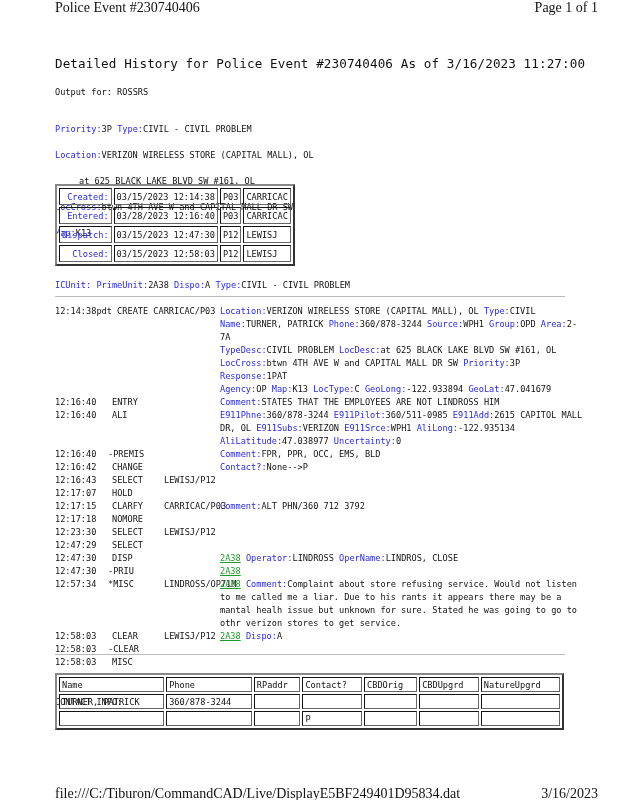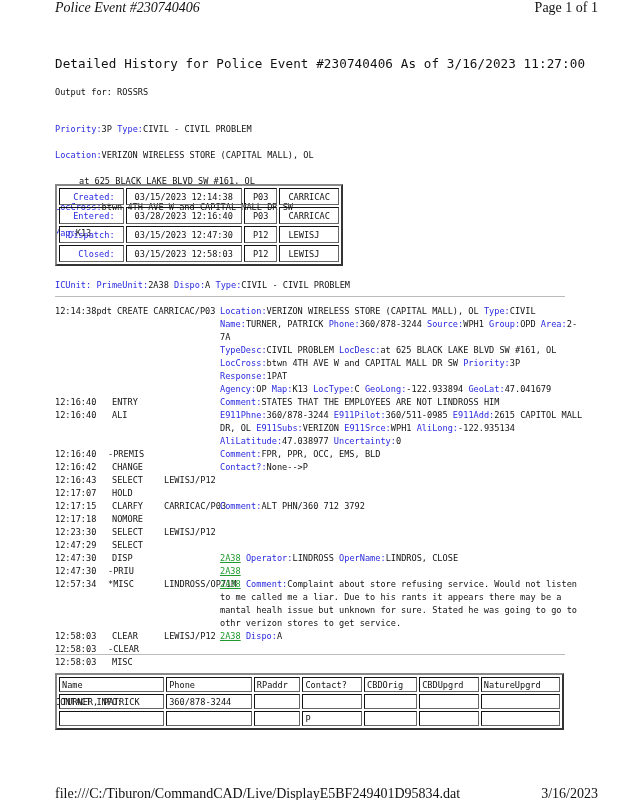--- a/index.html
+++ b/index.html
@@ -1,31 +1,31 @@
 <!DOCTYPE html>
 <html><head>
 <meta charset="utf-8">
 <style>
   html, body { margin:0; padding:0; background:#ffffff; }
   body { width:618px; height:800px; position:relative; overflow:hidden; color:#111; }
   .serif { font-family: "Liberation Serif", "DejaVu Serif", serif; }
   .mono { font-family: "DejaVu Sans Mono", "Liberation Mono", monospace; }
-  .hdr-left { position:absolute; left:55px; top:0px; font-size:14px;font-style:italic; }
+  .hdr-left { position:absolute; left:55px; top:0px; font-size:14px; }
   .hdr-right { position:absolute; right:20px; top:0px; font-size:14px; }
   .ftr-left { position:absolute; left:55px; top:786px; font-size:14px; }
   .ftr-right { position:absolute; right:20px; top:786px; font-size:14px; }
   .title { position:absolute; left:55px; top:56px; font-size:12.6px; letter-spacing:0.1px; white-space:nowrap; }
   .small { font-size:8.6px; line-height:13px; white-space:pre; }
   .lbl { color:#2a2ae0; }
   .unit { color:#1f9a2e; text-decoration:underline; }
   .output-for { position:absolute; left:55px; top:86px; }
   .summary { position:absolute; left:55px; top:110px; }
   .summary .indent { padding-left:24px; }
   table.times { position:absolute; left:55px; top:184px; border:2px outset #888; border-spacing:2px; font-size:8.6px; }
-  table.times td { border:1px inset #666; padding:1px 8px; height:13px; white-space:nowrap; }
+  table.times td { border:1px inset #666; padding:1px 2px; height:13px; white-space:nowrap; }
   table.times td.k { color:#2a2ae0; text-align:right; }
   .unitline { position:absolute; left:55px; top:266px; }
   .chk { display:inline-block; width:9px; height:9px; border:1px solid #666; vertical-align:-1px; margin:0 3px 0 14px; background:#fff; }
   .rule { position:absolute; left:55px; width:510px; height:0; border-top:1px solid #bbb; }
   .log { position:absolute; left:55px; top:305px; width:560px; }
   .row { display:flex; font-size:8.6px; line-height:13px; }
   .c1 { width:51px; flex:none; white-space:pre; }
   .c2 { width:58px; flex:none; white-space:pre; padding-left:6px; box-sizing:border-box; }
   .c3 { width:56px; flex:none; white-space:pre; }
   .cmain { flex:1; white-space:normal; padding-right:30px; }

